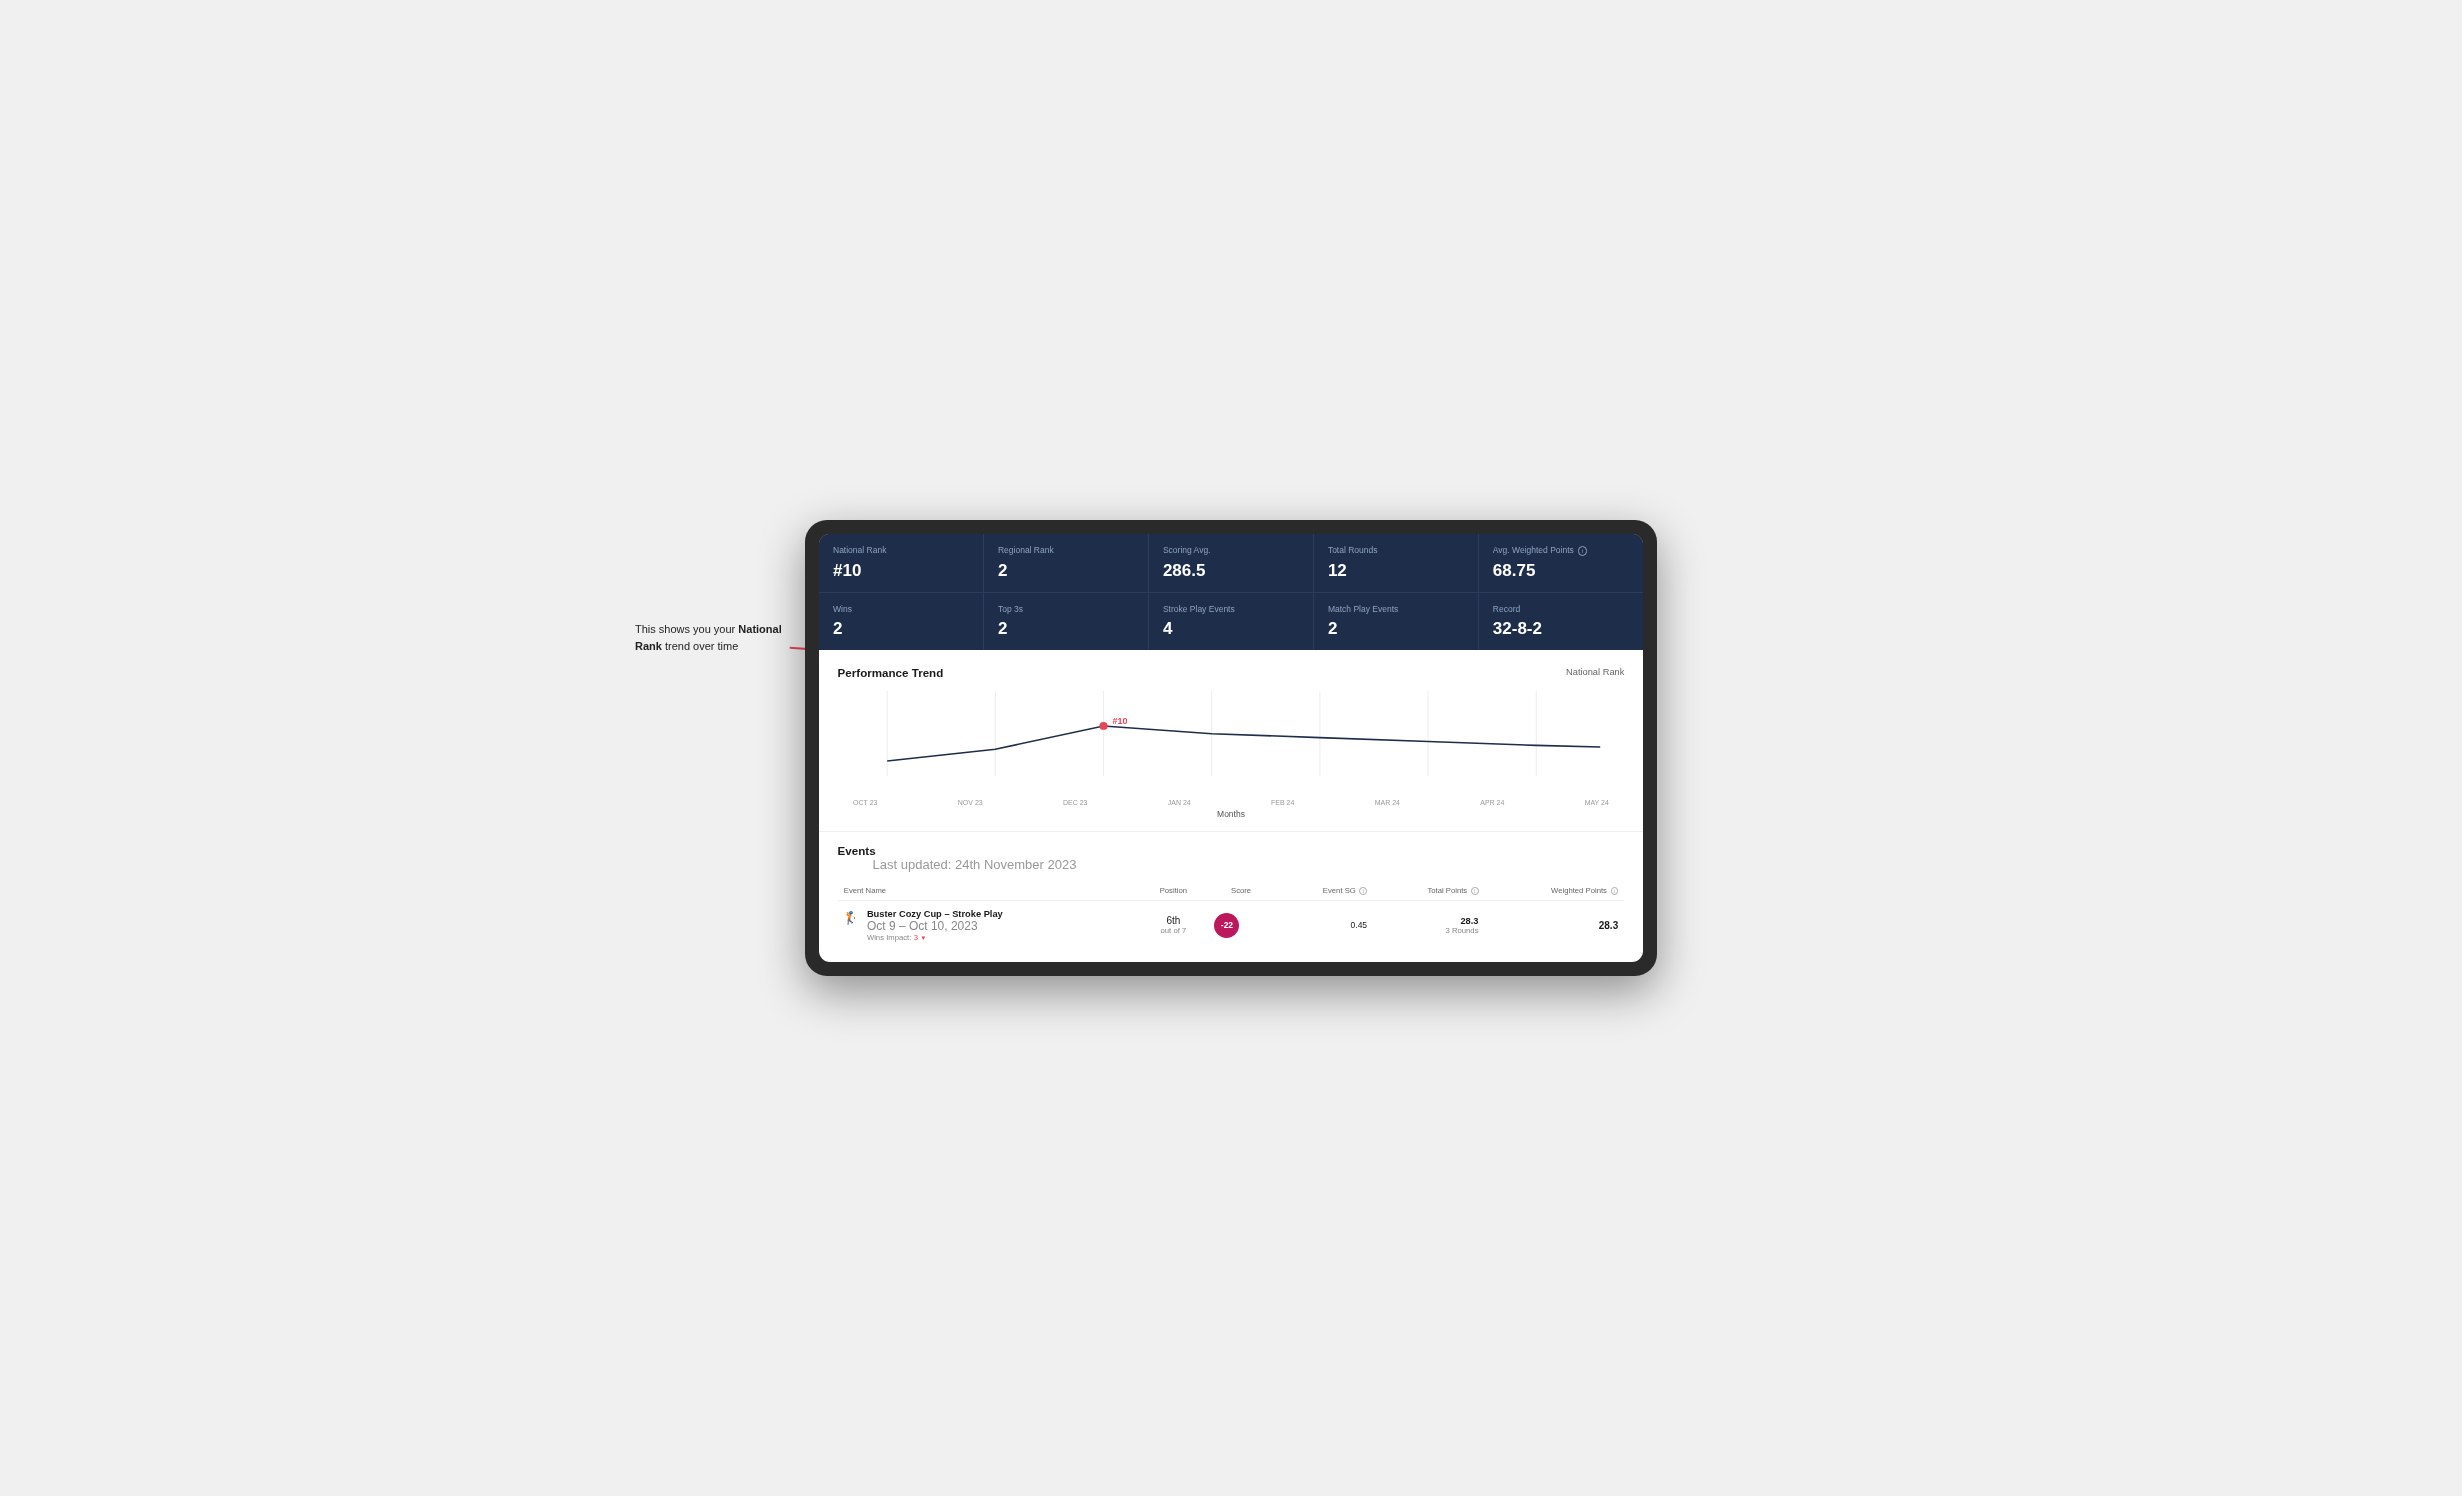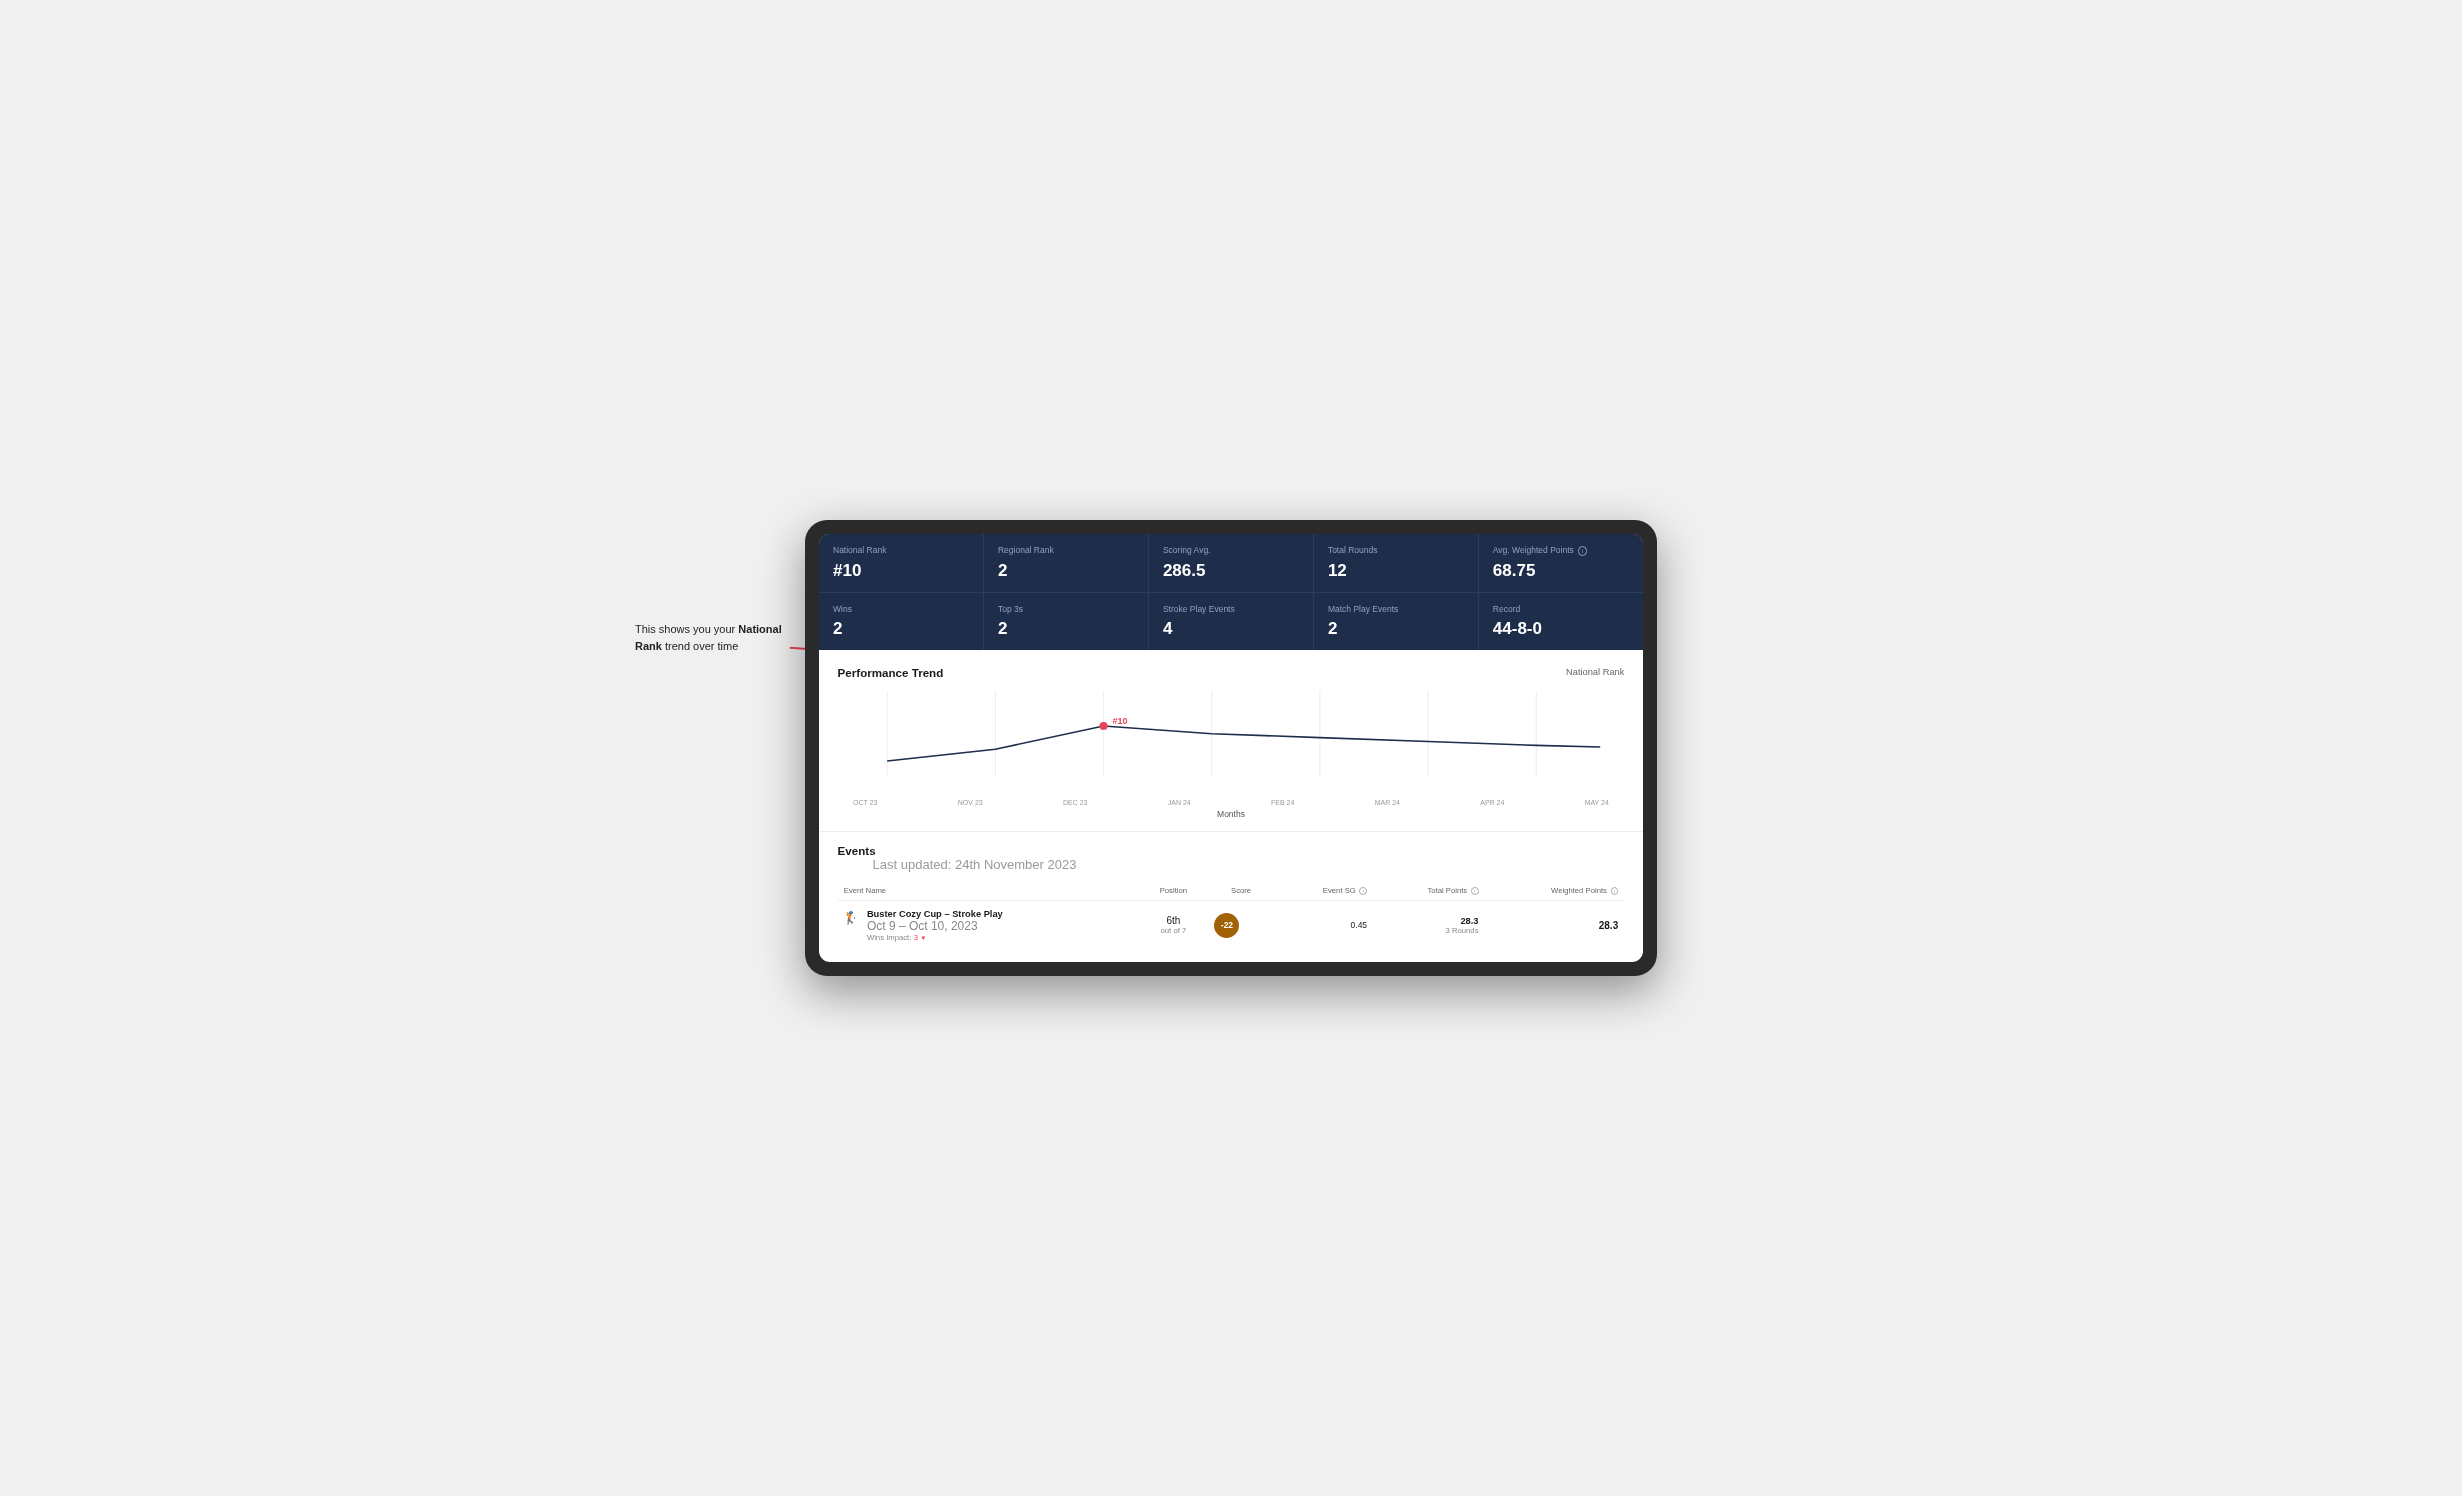--- a/index.html
+++ b/index.html
@@ -229,21 +229,21 @@
     .rank-impact-val {
       color: #e8445a;
     }
 
     .rank-arrow-down {
       color: #e8445a;
       font-size: 6.2px;
     }
 
     .score-badge {
-      background: #a16207;
+      background: #be185d;
       color: #fff;
       border-radius: 50%;
       width: 25px;
       height: 25px;
       display: flex;
       align-items: center;
       justify-content: center;
       font-size: 8.5px;
       font-weight: 700;
     }
@@ -326,21 +326,21 @@
           <div class="stat-cell">
             <div class="stat-label">Stroke Play Events</div>
             <div class="stat-value">4</div>
           </div>
           <div class="stat-cell">
             <div class="stat-label">Match Play Events</div>
             <div class="stat-value">2</div>
           </div>
           <div class="stat-cell">
             <div class="stat-label">Record</div>
-            <div class="stat-value">44-8-0</div>
+            <div class="stat-value">32-8-2</div>
           </div>
         </div>
 
         <div class="performance-section">
           <div class="perf-header">
             <span class="perf-title">Performance Trend</span>
             <span class="perf-label">National Rank</span>
           </div>
 
           <div class="chart-container">

